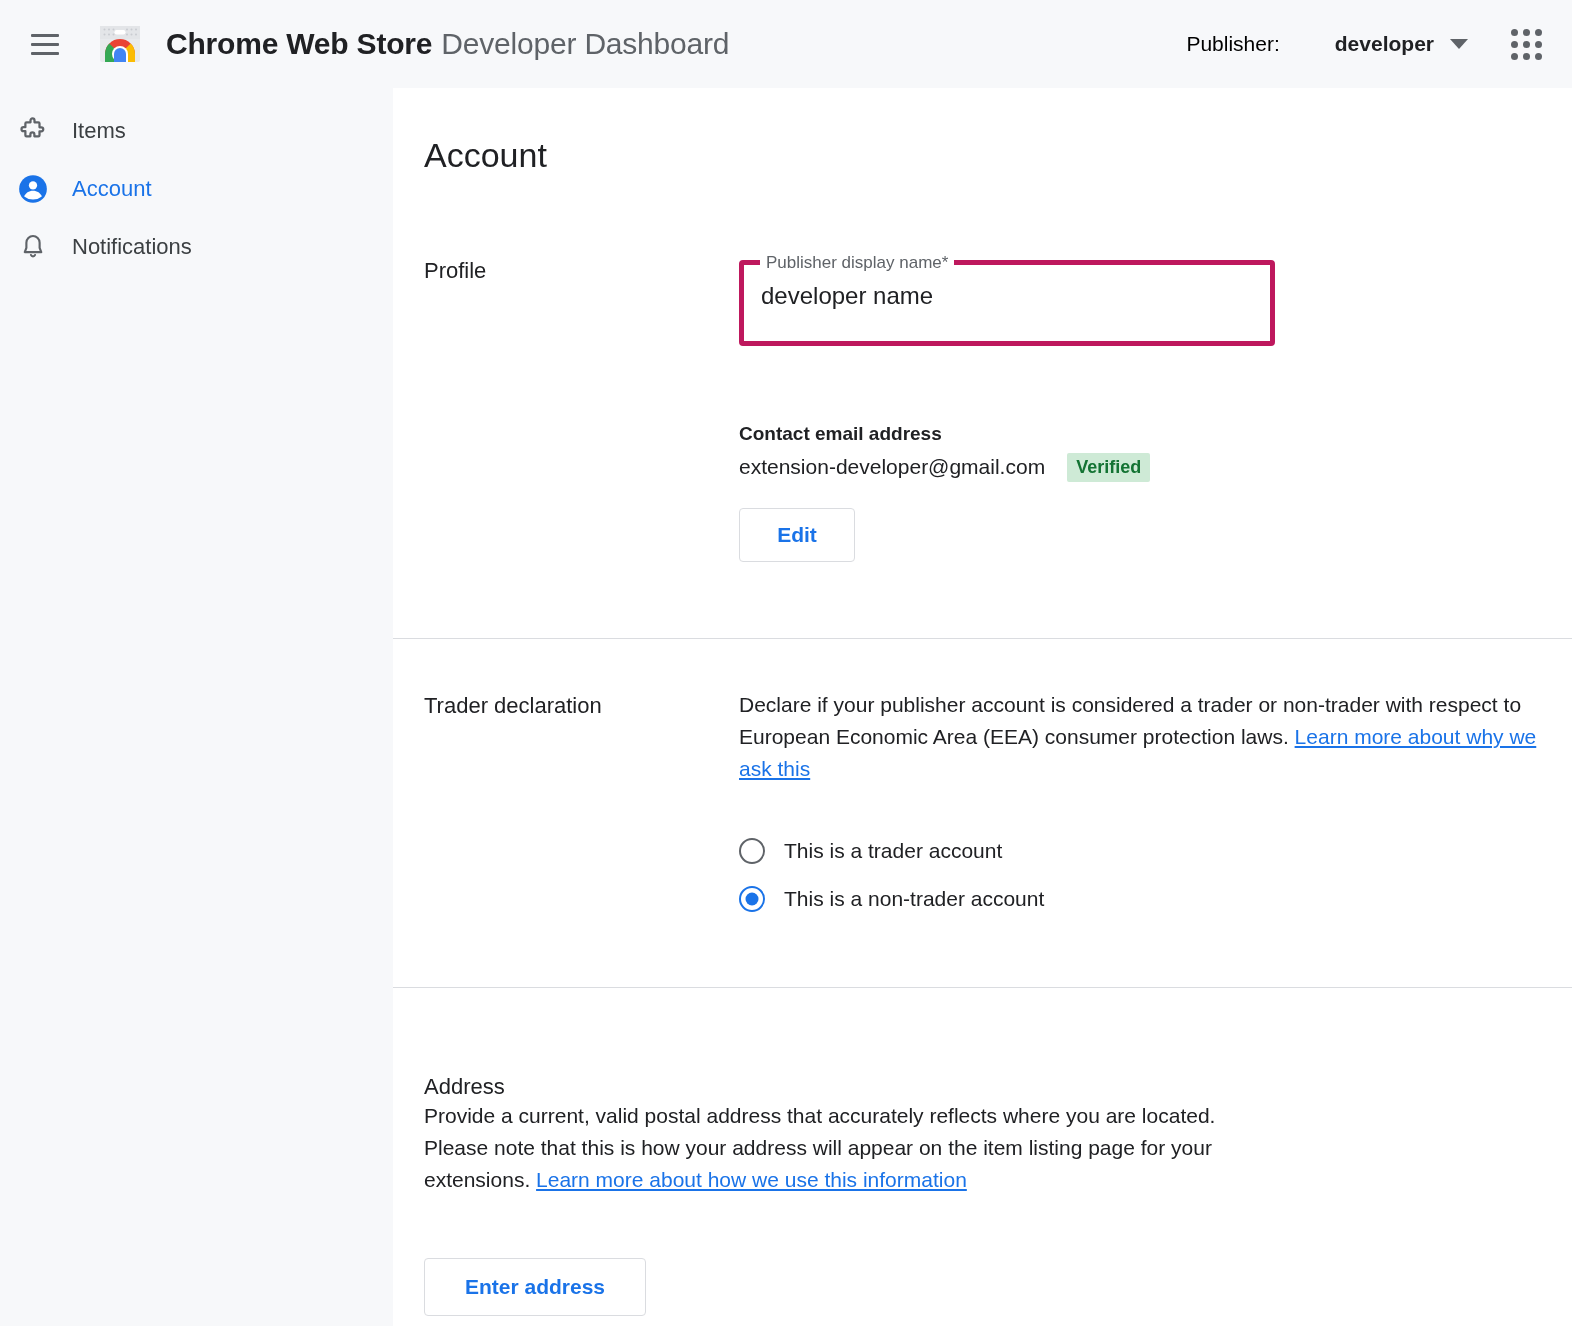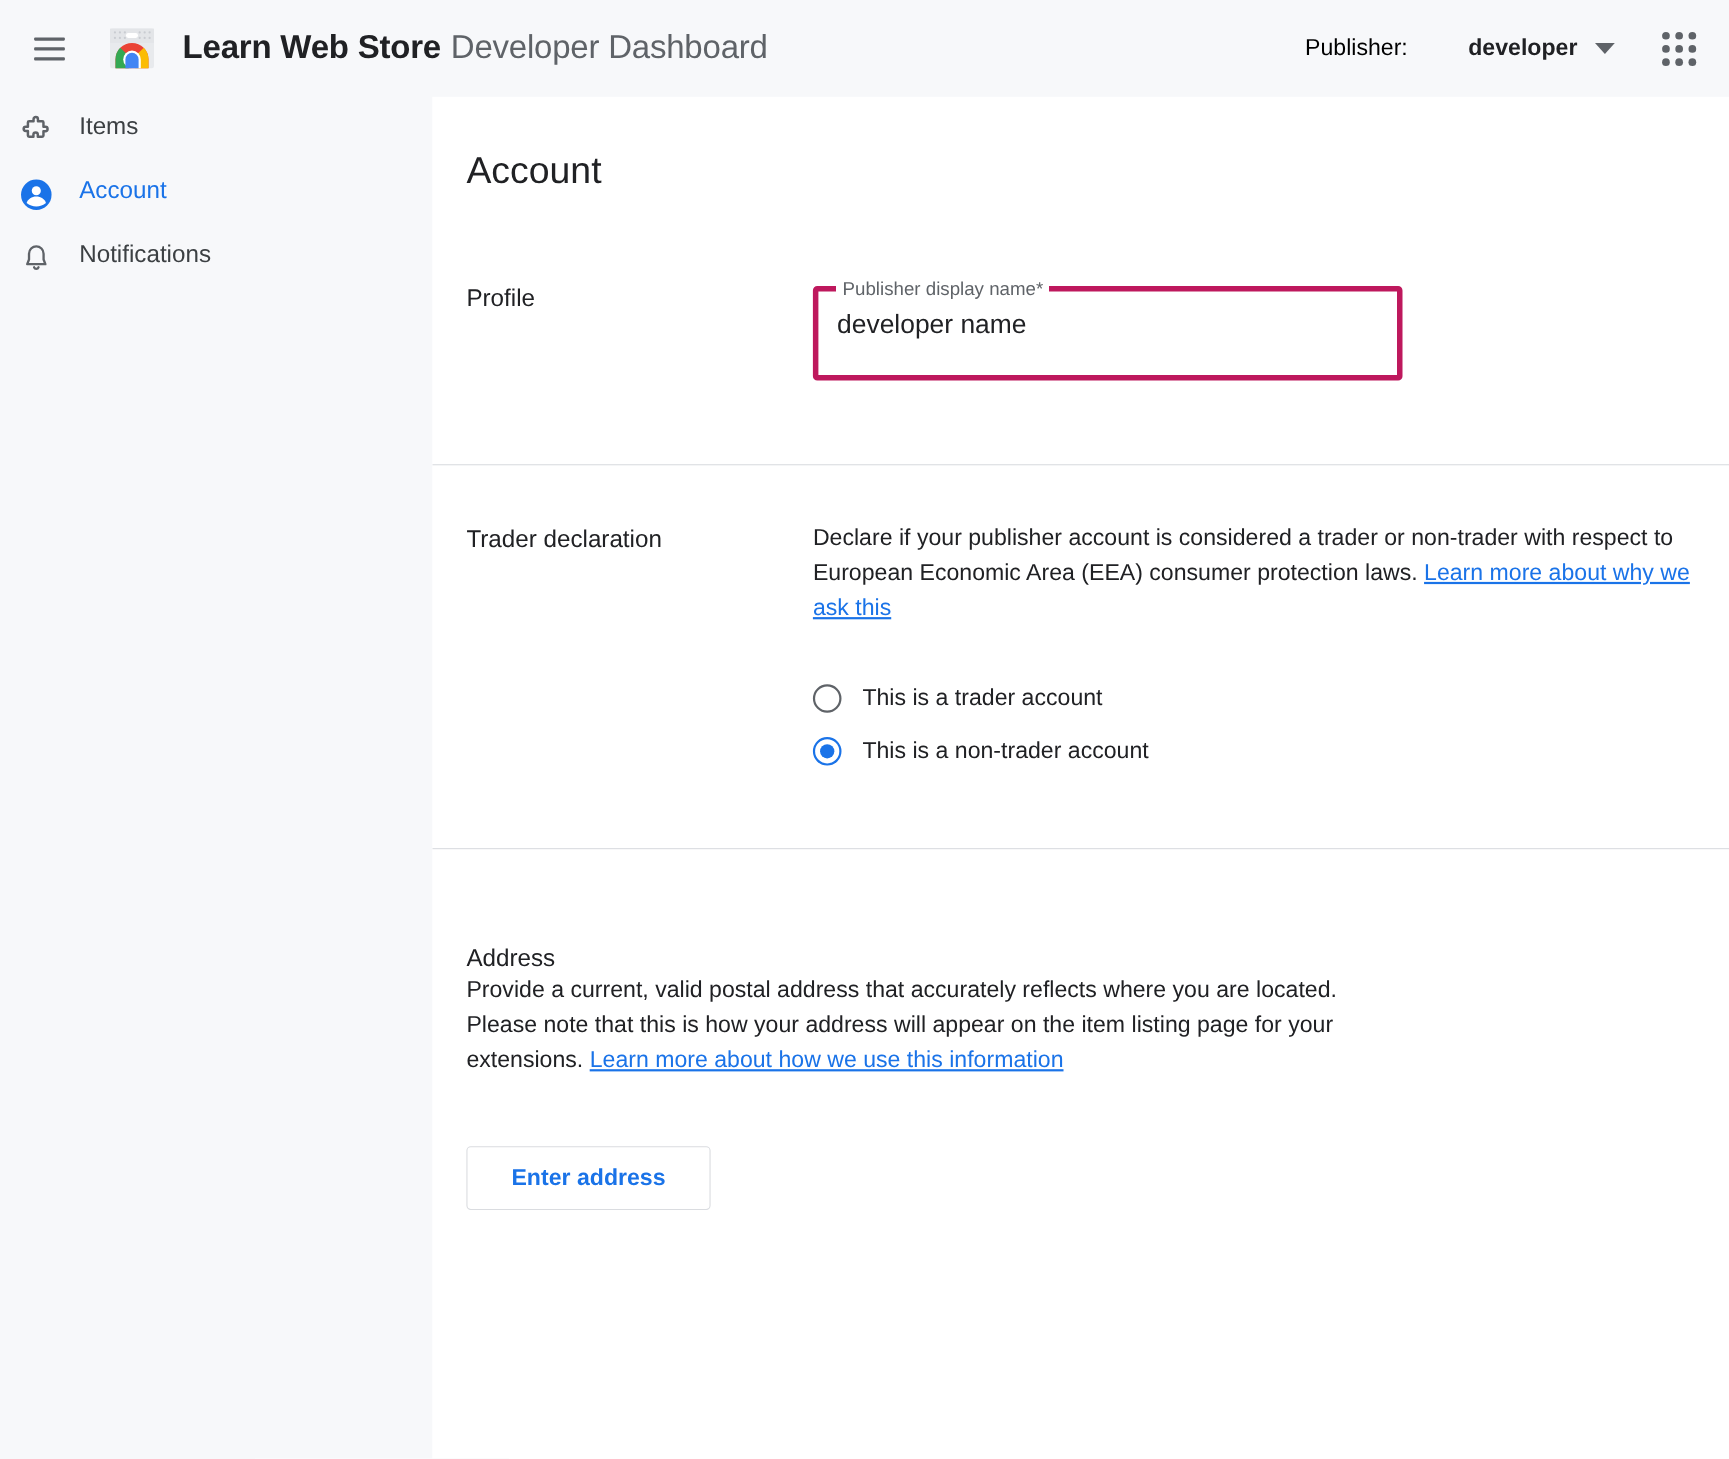--- a/index.html
+++ b/index.html
@@ -133,21 +133,21 @@
     top: 88px;
     left: 0;
     width: 393px;
     height: 1238px;
     background: #f7f8fa;
     padding-top: 14px;
     box-sizing: border-box;
   }
   .nav-item {
     display: flex;
-    align-items: flex-start;
+    align-items: center;
     height: 58px;
     padding-left: 16px;
     cursor: pointer;
     gap: 22px;
   }
   .nav-icon {
     width: 34px;
     height: 34px;
     flex: none;
     display: flex;
@@ -370,21 +370,21 @@
         <rect x="18.5" y="10" width="11" height="4.5" rx="2.2" fill="#ffffff"></rect>
         <path d="M24 19a15 15 0 0 1 15 15v8H9v-8a15 15 0 0 1 15-15z" fill="#ea4335"></path>
         <path d="M9 34a15 15 0 0 1 4.3-10.5L21 31v11H9z" fill="#34a853"></path>
         <path d="M39 34a15 15 0 0 0-4.3-10.5L27 31v11h12z" fill="#fbbc04"></path>
         <path d="M24 42a8 8 0 0 1 0-16 8 8 0 0 1 8 8v8z" fill="#ffffff"></path>
         <path d="M24 28a6 6 0 0 1 6 6v8H18v-8a6 6 0 0 1 6-6z" fill="#4285f4"></path>
       </svg>
     </div>
 
     <div class="brand">
-      <span class="brand-strong">Learn Web Store</span>
+      <span class="brand-strong">Chrome Web Store</span>
       <span class="brand-light">Developer Dashboard</span>
     </div>
 
     <div class="header-right">
       <span class="publisher-label">Publisher:</span>
       <div class="publisher-select">
         <span class="publisher-value">developer</span>
         <span class="caret"></span>
       </div>
       <div class="apps-grid">
@@ -442,20 +442,28 @@
       <div class="section-label">Profile</div>
       <div class="section-body">
 
         <div class="textfield">
           <fieldset>
             <legend>Publisher display name*</legend>
           </fieldset>
           <input class="textfield-value" type="text" value="developer name" style="">
         </div>
 
+        <div class="field-group">
+          <div class="field-heading">Contact email address</div>
+          <div class="field-row">
+            <span class="field-value">extension-developer@gmail.com</span>
+            <span class="badge">Verified</span>
+          </div>
+          <button class="btn-outline">Edit</button>
+        </div>
 
       </div>
     </section>
 
     <div class="section-divider" style="margin-top:76px;"></div>
 
     <section class="section" id="trader-section">
       <div class="section-label">Trader declaration</div>
       <div class="section-body">
 

